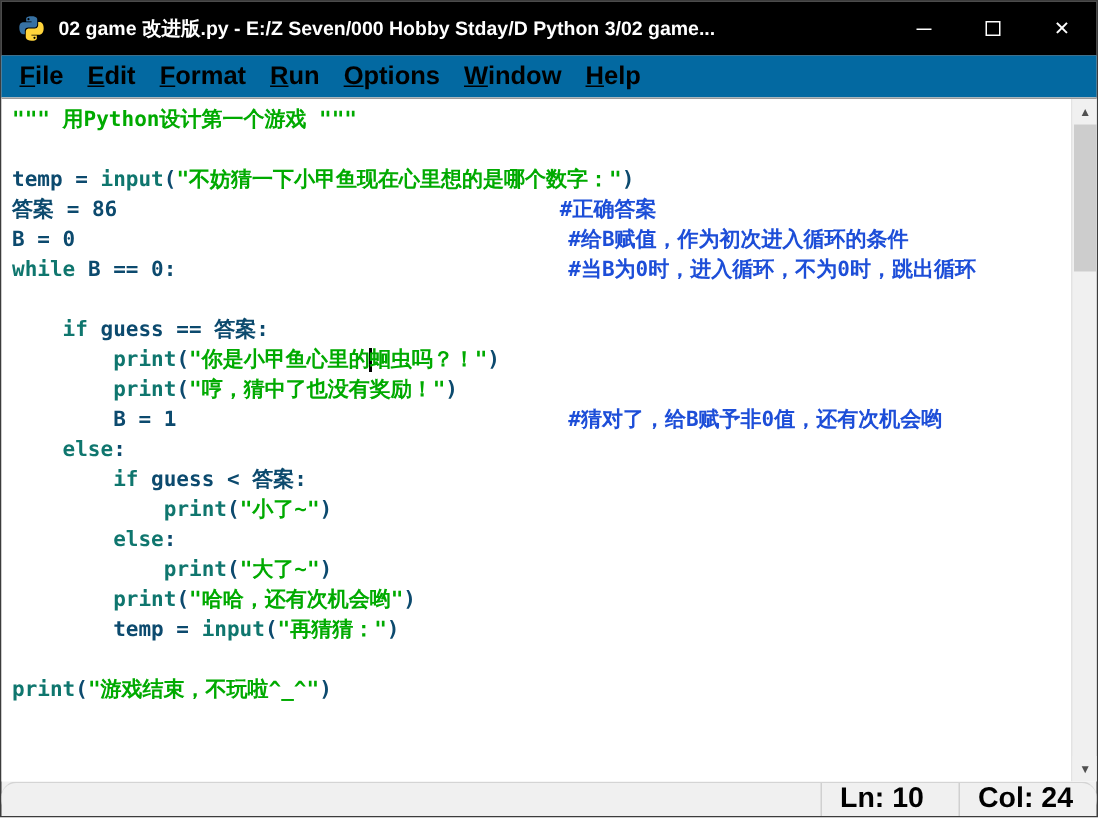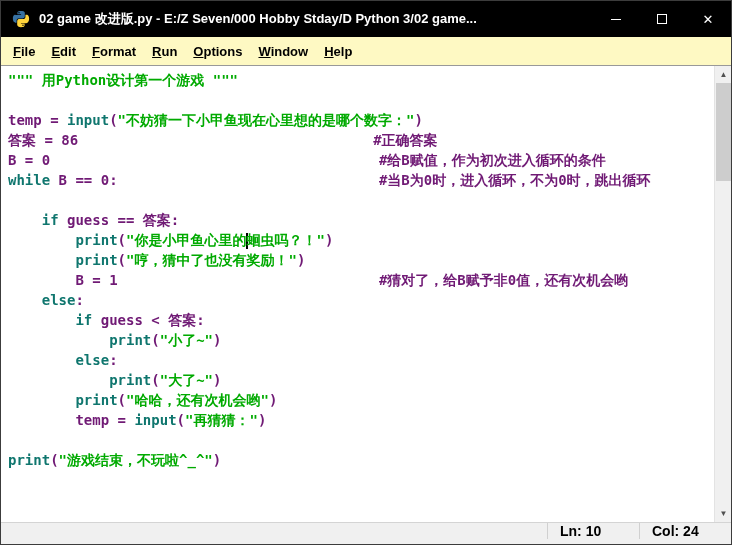--- a/index.html
+++ b/index.html
@@ -12,44 +12,44 @@
   .titlebar { flex:0 0 36px; background:#000000; color:#ffffff; display:flex; align-items:center; }
   .app-icon { width:20px; height:20px; margin:0 8px 0 10px; flex:0 0 20px; }
   .title-text { flex:1; font-size:13px; white-space:nowrap; overflow:hidden; }
   .win-controls { display:flex; height:100%; }
   .win-btn { width:46px; height:100%; display:flex; align-items:center; justify-content:center; cursor:default; }
   .min-glyph { width:10px; height:1px; background:#ffffff; }
   .max-glyph { width:10px; height:10px; border:1px solid #ffffff; }
   .close-glyph { color:#ffffff; font-size:13px; line-height:13px; font-family:"DejaVu Sans", sans-serif; }
 
   
-  .menubar { flex:0 0 28px; background:#fef9c3; display:flex; align-items:center; padding-left:4px; font-size:13px; color:#000; }
+  .menubar { flex:0 0 28px; background:#0369a1; display:flex; align-items:center; padding-left:4px; font-size:17px; color:#000; }
   .menu-item { padding:3px 8px; }
   .accel { text-decoration:underline; }
 
   
   .editor-wrap { flex:1 1 auto; position:relative; background:#ffffff; border-top:1px solid #999999; overflow:hidden; }
   .code-area { position:absolute; left:0; top:0; right:17px; bottom:0; padding:4px 0 0 7px; font-family:"DejaVu Sans Mono", monospace; font-size:14px; overflow:hidden; }
   .code-line { white-space:pre; height:20px; line-height:20px; }
-  .tok-p { color:#701a75; }
+  .tok-p { color:#0c4a6e; }
   .tok-k { color:#0f766e; }
   .tok-b { color:#0f766e; }
   .tok-s { color:#00AA00; }
-  .tok-c { color:#701a75; }
+  .tok-c { color:#1d4ed8; }
   .cursor { display:inline-block; width:2px; height:16px; background:#000000; vertical-align:middle; margin-right:-2px; }
 
   
   .scrollbar { position:absolute; right:0; top:0; bottom:0; width:17px; background:#f0f0f0; border-left:1px solid #e3e3e3; }
   .sb-arrow { position:absolute; left:0; width:17px; height:17px; display:flex; align-items:center; justify-content:center; font-size:8px; color:#505050; background:#f0f0f0; }
   .sb-up { top:0; }
   .sb-down { bottom:0; }
   .sb-thumb { position:absolute; top:17px; left:1px; width:15px; height:98px; background:#cdcdcd; }
 
   
-  .statusbar { flex:0 0 22px; background:#f0f0f0; border-top:1px solid #d4d4d4; display:flex; justify-content:flex-end; align-items:flex-start; font-size:14px; color:#000; }
+  .statusbar { flex:0 0 22px; background:#f0f0f0; border-top:1px solid #d4d4d4; display:flex; justify-content:flex-end; align-items:flex-start; font-size:19px; color:#000;border-radius:10px; }
   .status-cell { width:92px; display:flex; align-items:center; padding-left:12px; border-left:1px solid #d0d0d0; }
 </style>
 </head>
 <body>
 
 <div class="window">
 
   <div class="titlebar">
     <svg class="app-icon" viewBox="0 0 32 32">
       <path fill="#3771a2" d="M16 3c-6.2 0-5.7 2.7-5.7 2.7v2.8h5.8v.9H7.2S3 8.9 3 15.3s3.7 6.7 3.7 6.7h2.2v-3.3s-.1-3.7 3.6-3.7h6.1s3.5.1 3.5-3.4V6.1S22.4 3 16 3zm-3.2 1.9a1.15 1.15 0 1 1 0 2.3 1.15 1.15 0 0 1 0-2.3z"></path>

